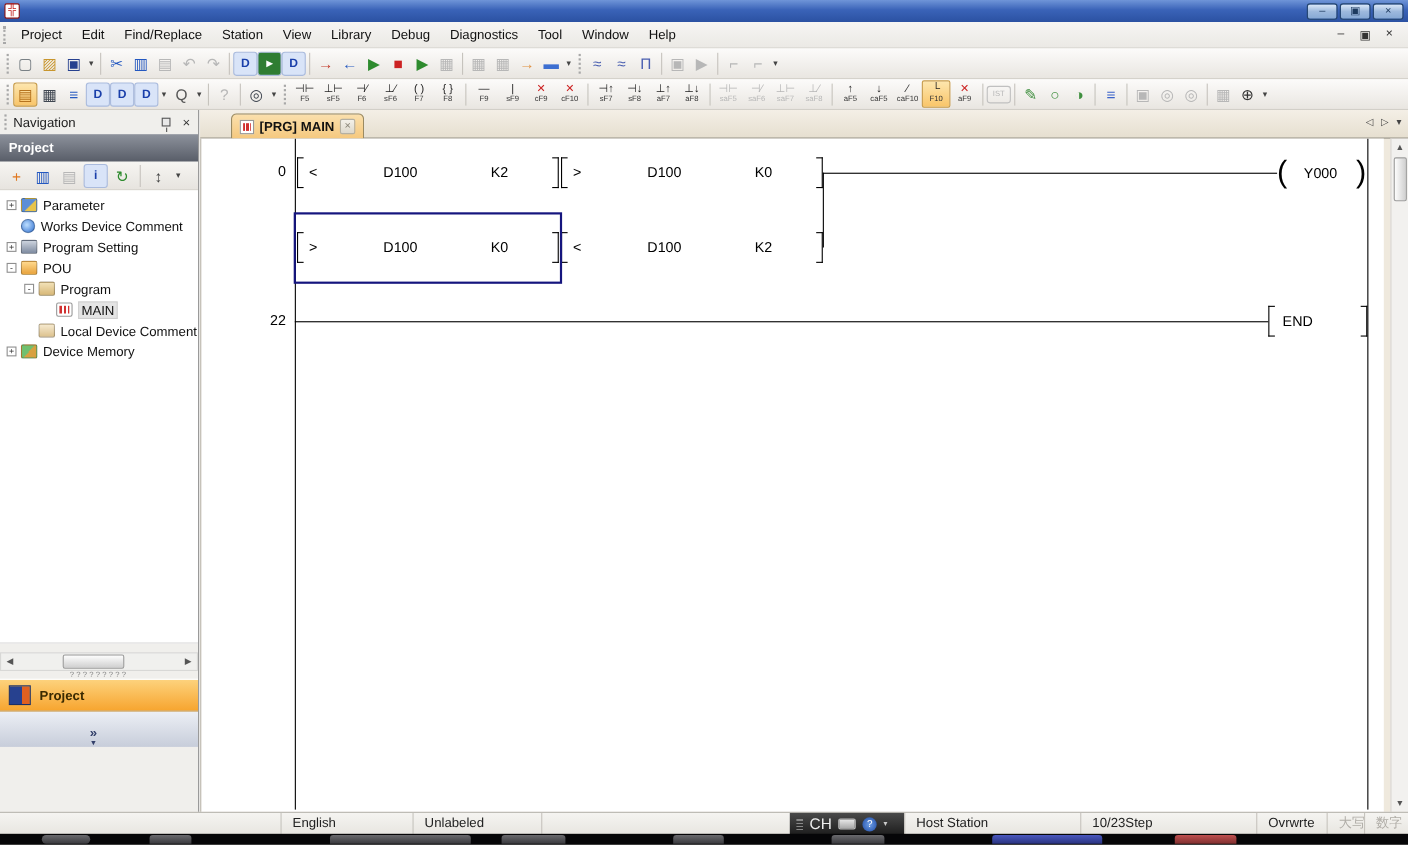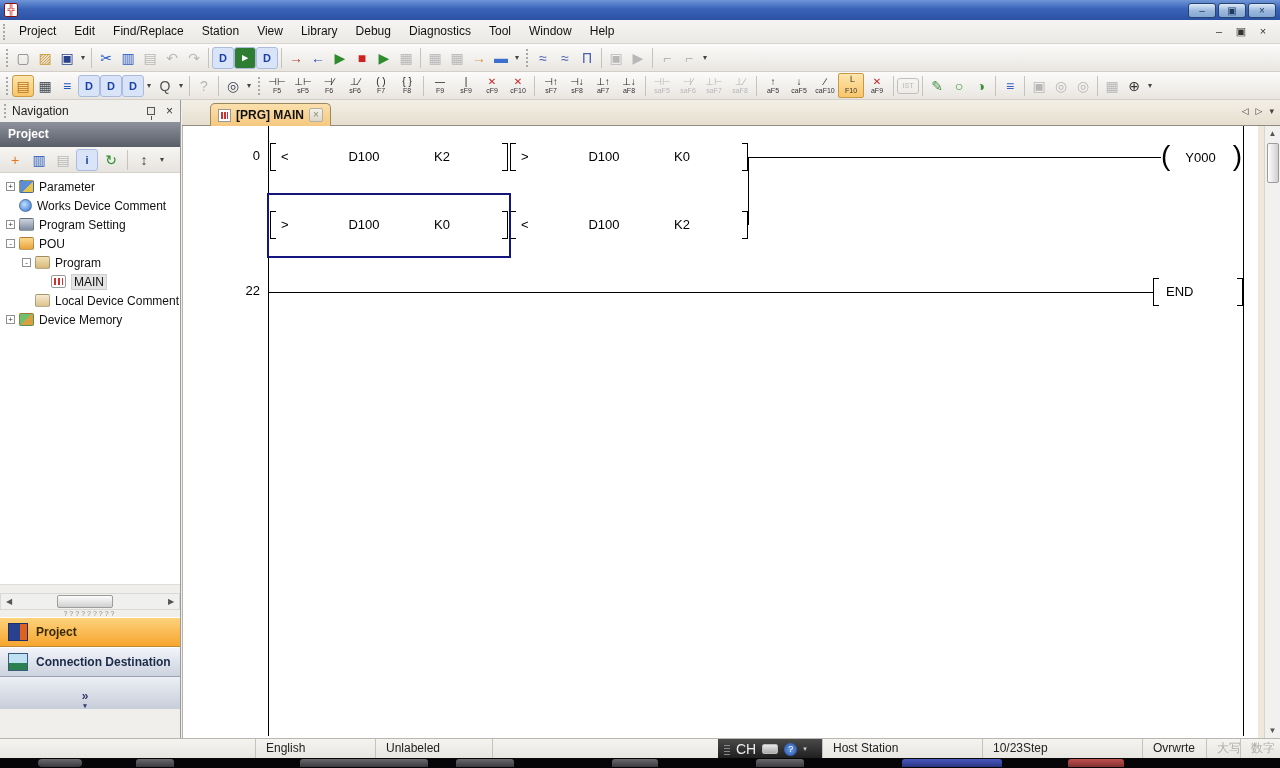--- a/index.html
+++ b/index.html
@@ -124,21 +124,21 @@
   .vwire { position:absolute; width:1px; background:#000; }
   .hwire { position:absolute; height:1px; background:#000; }
   .stepnum { position:absolute; width:44px; text-align:right; font-size:13px; color:#000; }
   .contact { position:absolute; height:28px; }
   .contact .bl { position:absolute; left:0; top:0; bottom:0; width:6px;
     border-left:1px solid #000; border-top:1px solid #000; border-bottom:1px solid #000; }
   .contact .br { position:absolute; right:0; top:0; bottom:0; width:6px;
     border-right:1px solid #000; border-top:1px solid #000; border-bottom:1px solid #000; }
   .contact .sym { position:absolute; left:11px; top:6px; font-size:13px; }
   .contact .op1 { position:absolute; left:48px; width:92px; top:6px; text-align:center; font-size:13px; }
-  .contact .op2 { position:absolute; left:128px; width:88px; top:6px; text-align:center; font-size:13px; }
+  .contact .op2 { position:absolute; left:140px; width:88px; top:6px; text-align:center; font-size:13px; }
   .coil { position:absolute; height:30px; }
   .coil .lp, .coil .rp { position:absolute; top:-2px; font-size:28px; font-weight:200; color:#000; }
   .coil .lp { left:0; } .coil .rp { right:0; }
   .coil .cl { position:absolute; left:10px; right:12px; top:8px; text-align:center; font-size:13px; }
   .endi { position:absolute; height:28px; }
   .endi .bl { position:absolute; left:0; top:0; bottom:0; width:6px;
     border-left:1px solid #000; border-top:1px solid #000; border-bottom:1px solid #000; }
   .endi .br { position:absolute; right:0; top:0; bottom:0; width:6px;
     border-right:1px solid #000; border-top:1px solid #000; border-bottom:1px solid #000; }
   .endi .cl { position:absolute; left:13px; top:6px; font-size:13px; }
@@ -446,24 +446,20 @@
     <div id="nav-hscroll">
       <span class="harr">◀</span>
       <div id="hthumb"></div>
       <span class="harr" style="margin-left:auto;">▶</span>
     </div>
     <div id="nav-split">?????????</div>
     <div id="view-buttons">
         <div class="viewbtn active">
           <span class="vicon vi-project"></span>
           <span>Project</span>
-        </div>
-        <div class="viewbtn">
-          <span class="vicon vi-connection"></span>
-          <span>Connection Destination</span>
         </div>
       </div>
     <div id="nav-bottom">
       <span class="chev">»</span>
       <span class="dn">▾</span>
     </div>
   </div>
 
   <div id="editor">
     <div id="tabbar">

